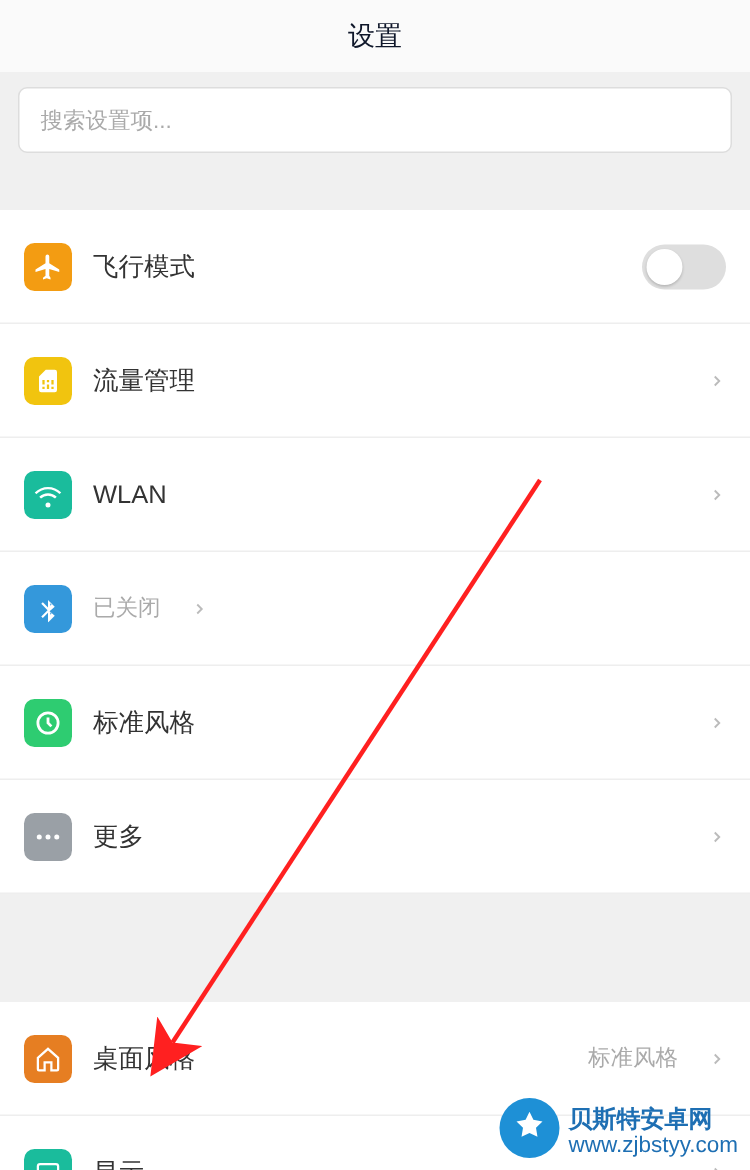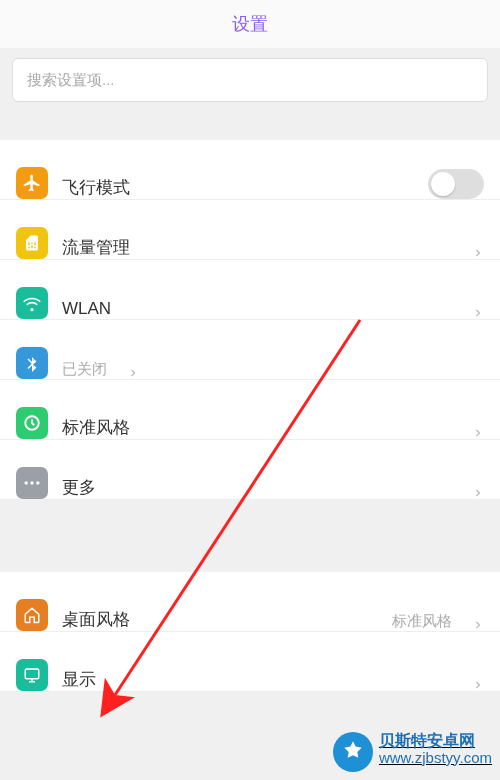--- a/index.html
+++ b/index.html
@@ -12,21 +12,21 @@
       overflow: hidden;
     }
     .header {
       height: 48px;
       background: #fafafa;
       display: flex;
       align-items: center;
       justify-content: center;
       font-size: 18px;
       font-weight: 500;
-      color: #8b5cf6;
+      color: #0f172a;
     }
     .search-wrap {
       background: #f0f0f0;
       padding: 10px 12px;
     }
     .search-box {
       background: #fff;
       border: 1px solid #ddd;
       border-radius: 6px;
       height: 44px;
@@ -34,24 +34,24 @@
       align-items: center;
       padding: 0 14px;
       color: #aaa;
       font-size: 15px;
     }
     .group-gap {
       height: 28px;
       background: #f0f0f0;
     }
     .row {
-      height: 60px;
+      height: 76px;
       background: #fff;
       display: flex;
-      align-items: flex-end;
+      align-items: center;
       padding: 0 16px;
       border-bottom: 1px solid #eee;
       gap: 14px;
     }
     .row:last-of-type { border-bottom: none; }
     .icon-box {
       width: 32px;
       height: 32px;
       border-radius: 7px;
       display: flex;
@@ -96,24 +96,23 @@
     .arrow-overlay {
       position: absolute;
       left: 0; top: 0;
       pointer-events: none;
     }
     .watermark {
       position: absolute;
       right: 8px;
       bottom: 8px;
       display: flex;
-      align-items: flex-start;
+      align-items: flex-end;
       gap: 6px;
       pointer-events: none;
-      text-decoration: underline;
     }
     .wm-icon {
       width: 40px; height: 40px;
       background: #1e90d6;
       border-radius: 50%;
       display: flex; align-items: center; justify-content: center;
     }
     .wm-text { display:flex; flex-direction:column; line-height:1.1; }
     .wm-line1 { font-size: 16px; font-weight: bold; color: #1e6fb3; }
     .wm-line2 { font-size: 15px; color: #1e6fb3; }

